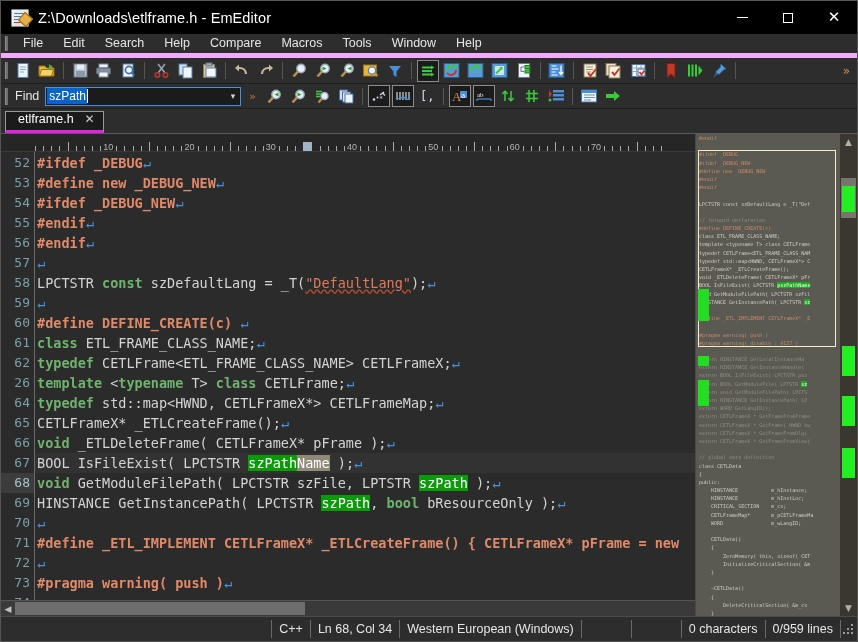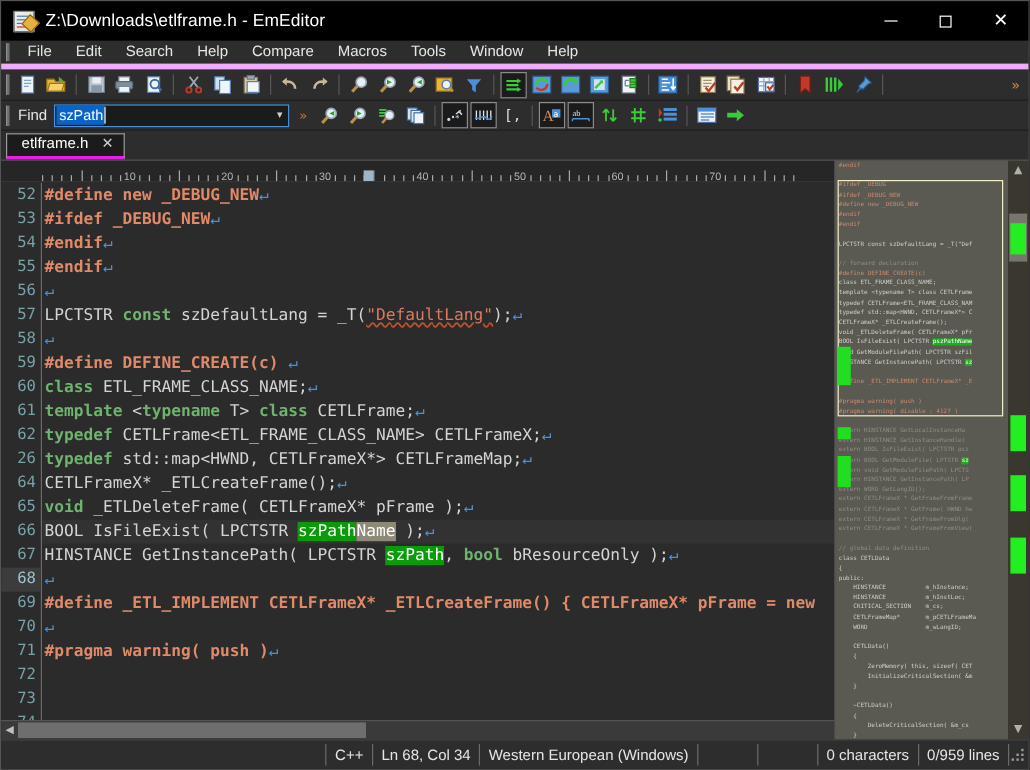--- a/index.html
+++ b/index.html
@@ -856,35 +856,37 @@
             <div class="gnum">67</div>
             <div class="gnum active">68</div>
             <div class="gnum">69</div>
             <div class="gnum">70</div>
             <div class="gnum">71</div>
             <div class="gnum">72</div>
             <div class="gnum">73</div>
             <div class="gnum">74</div>
           </div>
         <div class="lines" id="lines">
+            <div class="ln"><span class="tok-pp">#ifdef _DEBUG</span><span class="tok-eol">↵</span></div>
             <div class="ln"><span class="tok-pp">#define new _DEBUG_NEW</span><span class="tok-eol">↵</span></div>
             <div class="ln"><span class="tok-pp">#ifdef _DEBUG_NEW</span><span class="tok-eol">↵</span></div>
             <div class="ln"><span class="tok-pp">#endif</span><span class="tok-eol">↵</span></div>
             <div class="ln"><span class="tok-pp">#endif</span><span class="tok-eol">↵</span></div>
             <div class="ln"><span class="tok-eol">↵</span></div>
             <div class="ln"><span class="tok-txt">LPCTSTR </span><span class="tok-kw">const</span><span class="tok-txt"> szDefaultLang = _T(</span><span class="tok-str">"DefaultLang"</span><span class="tok-txt">);</span><span class="tok-eol">↵</span></div>
             <div class="ln"><span class="tok-eol">↵</span></div>
             <div class="ln"><span class="tok-pp">#define DEFINE_CREATE(c) </span><span class="tok-eol">↵</span></div>
             <div class="ln"><span class="tok-kw">class</span><span class="tok-txt"> ETL_FRAME_CLASS_NAME;</span><span class="tok-eol">↵</span></div>
+            <div class="ln"><span class="tok-kw">typedef</span><span class="tok-txt"> CETLFrame&lt;ETL_FRAME_CLASS_NAME&gt; CETLFrameX;</span><span class="tok-eol">↵</span></div>
             <div class="ln"><span class="tok-kw">template</span><span class="tok-txt"> &lt;</span><span class="tok-kw">typename</span><span class="tok-txt"> T&gt; </span><span class="tok-kw">class</span><span class="tok-txt"> CETLFrame;</span><span class="tok-eol">↵</span></div>
-            <div class="ln"><span class="tok-kw">typedef</span><span class="tok-txt"> CETLFrame&lt;ETL_FRAME_CLASS_NAME&gt; CETLFrameX;</span><span class="tok-eol">↵</span></div>
             <div class="ln"><span class="tok-kw">typedef</span><span class="tok-txt"> std::map&lt;HWND, CETLFrameX*&gt; CETLFrameMap;</span><span class="tok-eol">↵</span></div>
             <div class="ln"><span class="tok-txt">CETLFrameX* _ETLCreateFrame();</span><span class="tok-eol">↵</span></div>
             <div class="ln"><span class="tok-kw">void</span><span class="tok-txt"> _ETLDeleteFrame( CETLFrameX* pFrame );</span><span class="tok-eol">↵</span></div>
             <div class="ln active"><span class="tok-txt">BOOL IsFileExist( LPCTSTR </span><span class="hl-find">szPath</span><span class="hl-soft">Name</span><span class="tok-txt"> );</span><span class="tok-eol">↵</span></div>
+            <div class="ln"><span class="tok-kw">void</span><span class="tok-txt"> GetModuleFilePath( LPCTSTR szFile, LPTSTR </span><span class="hl-find">szPath</span><span class="tok-txt"> );</span><span class="tok-eol">↵</span></div>
             <div class="ln"><span class="tok-txt">HINSTANCE GetInstancePath( LPCTSTR </span><span class="hl-find">szPath</span><span class="tok-txt">, </span><span class="tok-kw">bool</span><span class="tok-txt"> bResourceOnly );</span><span class="tok-eol">↵</span></div>
             <div class="ln"><span class="tok-eol">↵</span></div>
             <div class="ln"><span class="tok-pp">#define _ETL_IMPLEMENT CETLFrameX* _ETLCreateFrame() { CETLFrameX* pFrame = new</span></div>
             <div class="ln"><span class="tok-eol">↵</span></div>
             <div class="ln"><span class="tok-pp">#pragma warning( push )</span><span class="tok-eol">↵</span></div>
           </div>
       </div>
 
       <div class="hscroll">
         <div class="hs-arrow">◀</div>

